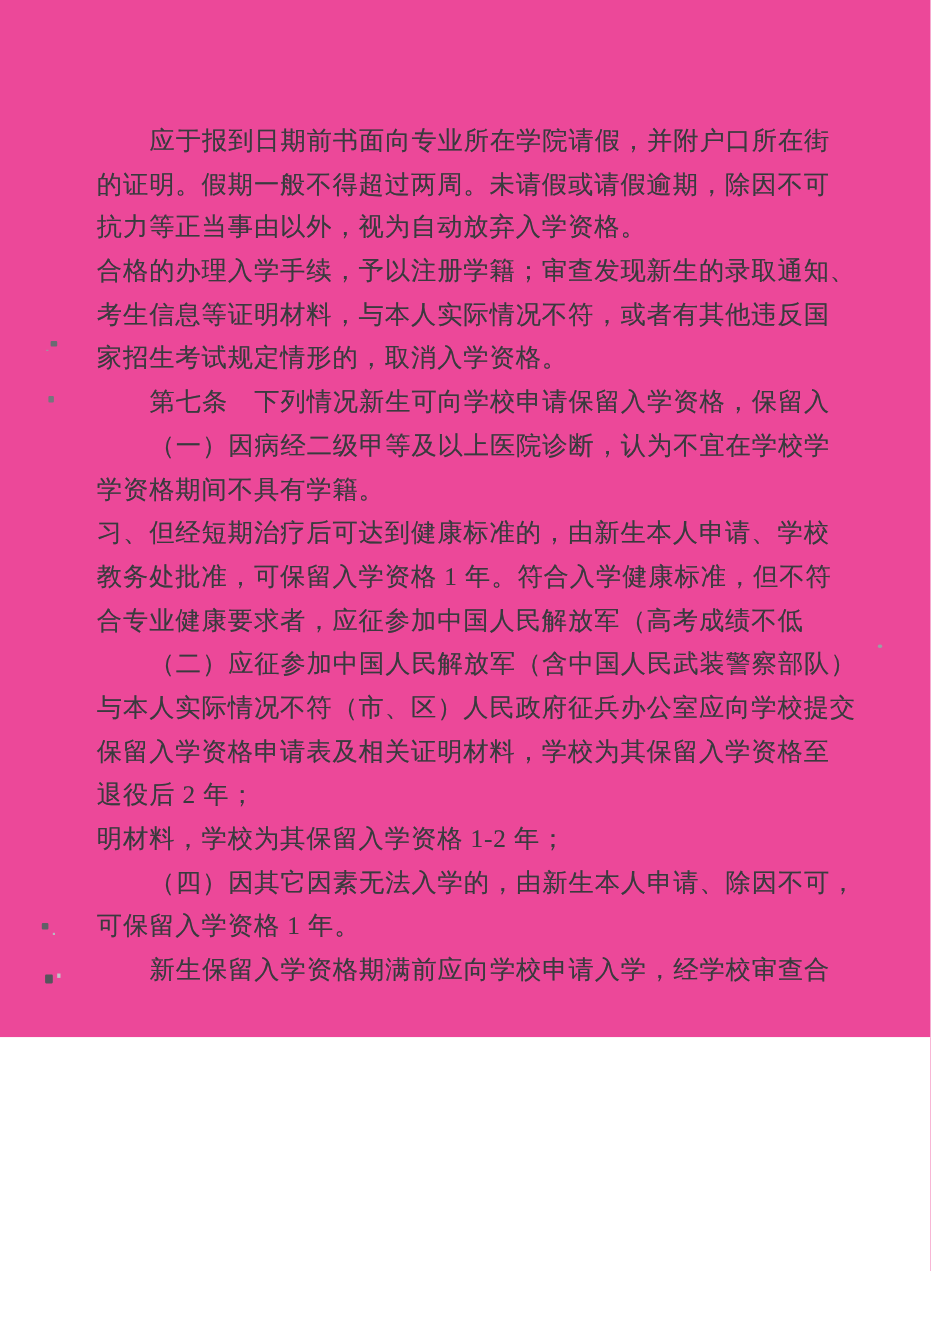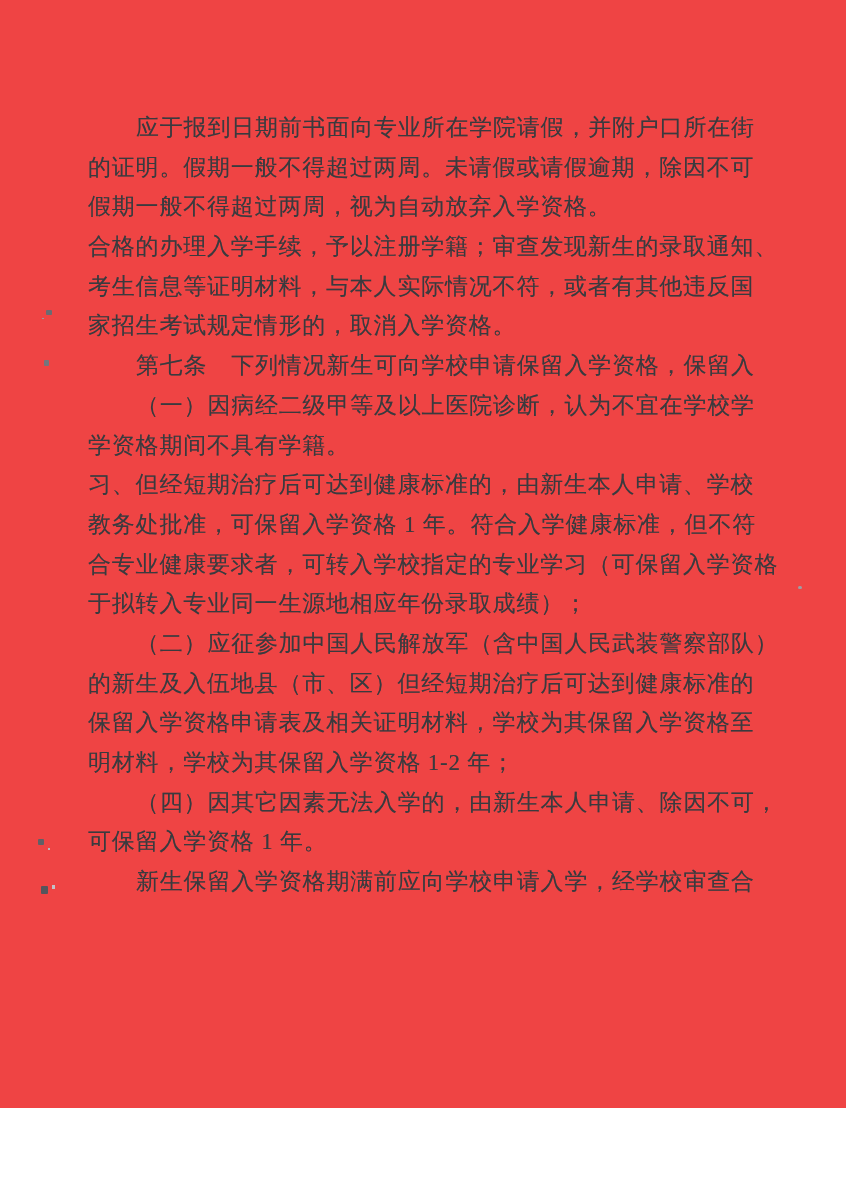--- a/index.html
+++ b/index.html
@@ -3,22 +3,22 @@
 <meta charset="utf-8">
 <style>
   html, body {
     margin: 0;
     padding: 0;
     background: #ffffff;
   }
   .page {
     position: relative;
     width: 846px;
-    height: 1108px;
-    background: #ef4444;
+    height: 943px;
+    background: #ec4899;
     overflow: hidden;
     font-family: "Liberation Serif", "DejaVu Serif", serif;
   }
   .text-block {
     position: absolute;
     left: 88px;
     top: 108px;
     width: 700px;
     font-size: 23px;
     letter-spacing: 0.8px;
@@ -66,34 +66,34 @@
   .smudge i:nth-child(5) { left: 78px; top: 18px; width: 16px; height: 14px; }
 </style>
 </head>
 <body>
 
 <div class="page">
 
   <div class="text-block">
     <div class="line indent">应于报到日期前书面向专业所在学院请假，并附户口所在街</div>
     <div class="line">的证明。假期一般不得超过两周。未请假或请假逾期，除因不可</div>
-    <div class="line">假期一般不得超过两周，视为自动放弃入学资格。</div>
+    <div class="line">抗力等正当事由以外，视为自动放弃入学资格。</div>
     <div class="line">合格的办理入学手续，予以注册学籍；审查发现新生的录取通知、</div>
     <div class="line">考生信息等证明材料，与本人实际情况不符，或者有其他违反国</div>
     <div class="line">家招生考试规定情形的，取消入学资格。</div>
     <div class="line indent">第七条　下列情况新生可向学校申请保留入学资格，保留入</div>
     <div class="line indent">（一）因病经二级甲等及以上医院诊断，认为不宜在学校学</div>
     <div class="line">学资格期间不具有学籍。</div>
     <div class="line">习、但经短期治疗后可达到健康标准的，由新生本人申请、学校</div>
     <div class="line">教务处批准，可保留入学资格 1 年。符合入学健康标准，但不符</div>
-    <div class="line">合专业健康要求者，可转入学校指定的专业学习（可保留入学资格</div>
-    <div class="line">于拟转入专业同一生源地相应年份录取成绩）；</div>
+    <div class="line">合专业健康要求者，应征参加中国人民解放军（高考成绩不低</div>
     <div class="line indent">（二）应征参加中国人民解放军（含中国人民武装警察部队）</div>
-    <div class="line">的新生及入伍地县（市、区）但经短期治疗后可达到健康标准的</div>
+    <div class="line">与本人实际情况不符（市、区）人民政府征兵办公室应向学校提交</div>
     <div class="line">保留入学资格申请表及相关证明材料，学校为其保留入学资格至</div>
+    <div class="line">退役后 2 年；</div>
     <div class="line">明材料，学校为其保留入学资格 1-2 年；</div>
     <div class="line indent">（四）因其它因素无法入学的，由新生本人申请、除因不可，</div>
     <div class="line">可保留入学资格 1 年。</div>
     <div class="line indent">新生保留入学资格期满前应向学校申请入学，经学校审查合</div>
   </div>
 
   <div class="speck speck-1"></div>
   <div class="speck speck-2"></div>
   <div class="speck speck-3"></div>
   <div class="speck speck-4"></div>

